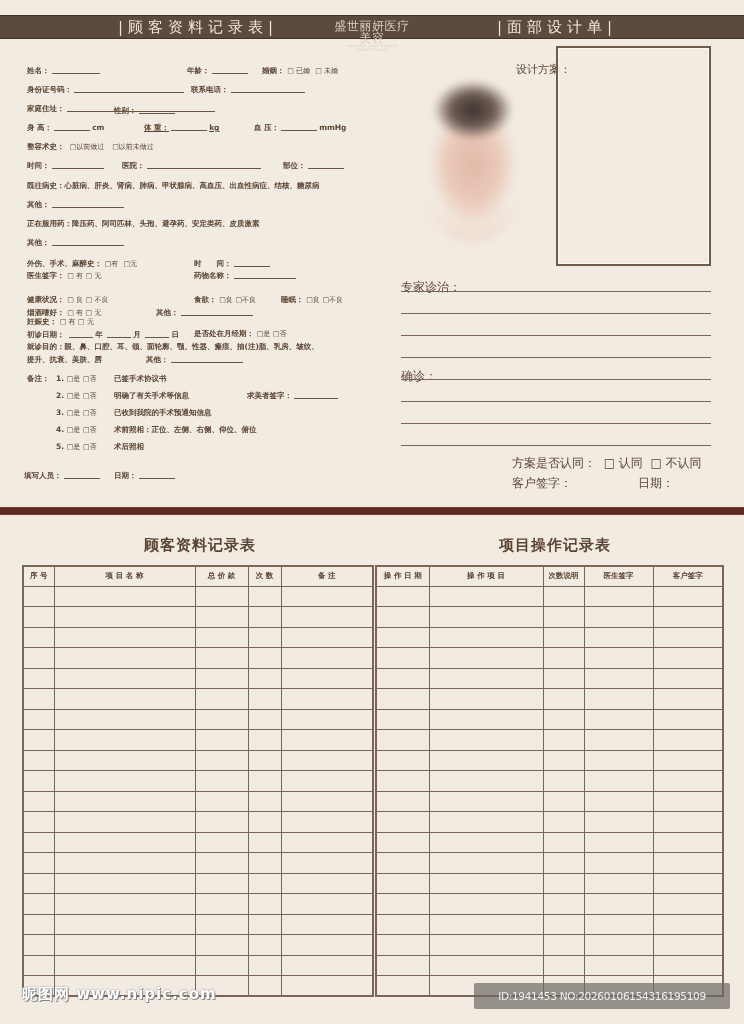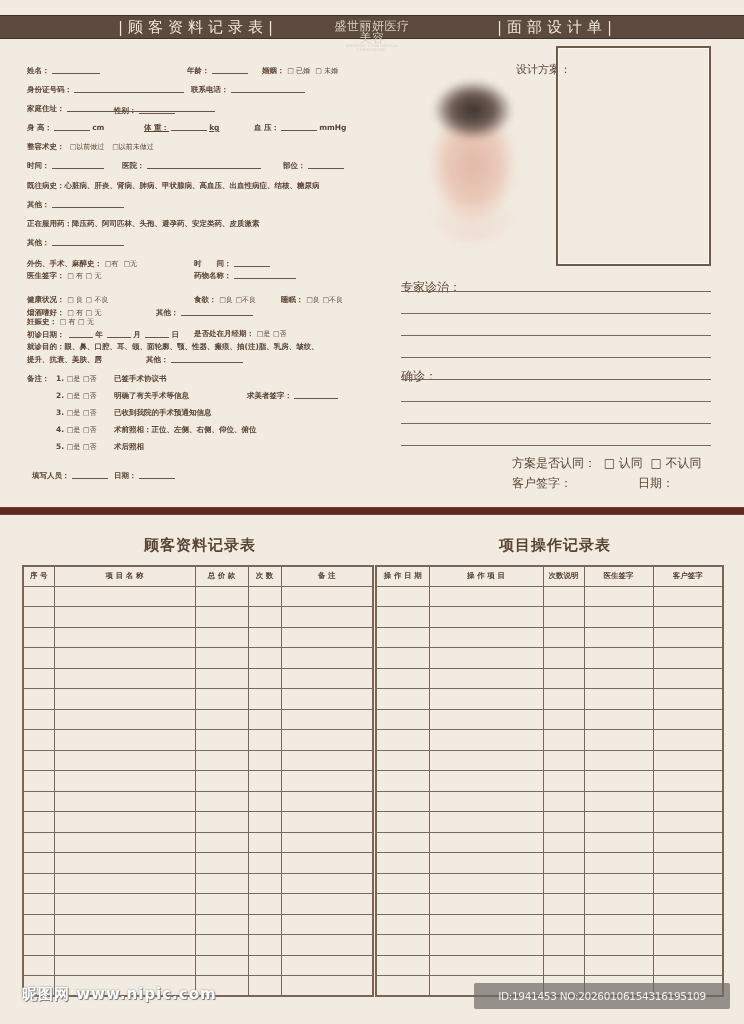--- a/index.html
+++ b/index.html
@@ -186,21 +186,21 @@
   <span class="cb">□是</span>
   <span class="cb">□否</span></div>
 <div class="f" style="left:114px;top:425px;">术前照相：正位、左侧、右侧、仰位、俯位</div>
 
 <div class="f" style="left:56px;top:442px;">
   <span>5.</span>
   <span class="cb">□是</span>
   <span class="cb">□否</span></div>
 <div class="f" style="left:114px;top:442px;">术后照相</div>
 
-<div class="f" style="left:32px;top:471px;"><span>填写人员：</span><span class="u" style="width:36px"></span></div>
+<div class="f" style="left:24px;top:471px;"><span>填写人员：</span><span class="u" style="width:36px"></span></div>
 <div class="f" style="left:114px;top:471px;"><span>日期：</span><span class="u" style="width:36px"></span></div>
 
 <div class="design-label">设计方案：</div>
 <div class="design-box"></div>
 <div class="photo"></div>
 
 <div class="sm" style="left:401px;top:279px;">专家诊治：</div>
 <div class="hline" style="top:291px;"></div>
 <div class="hline" style="top:313px;"></div>
 <div class="hline" style="top:335px;"></div>

